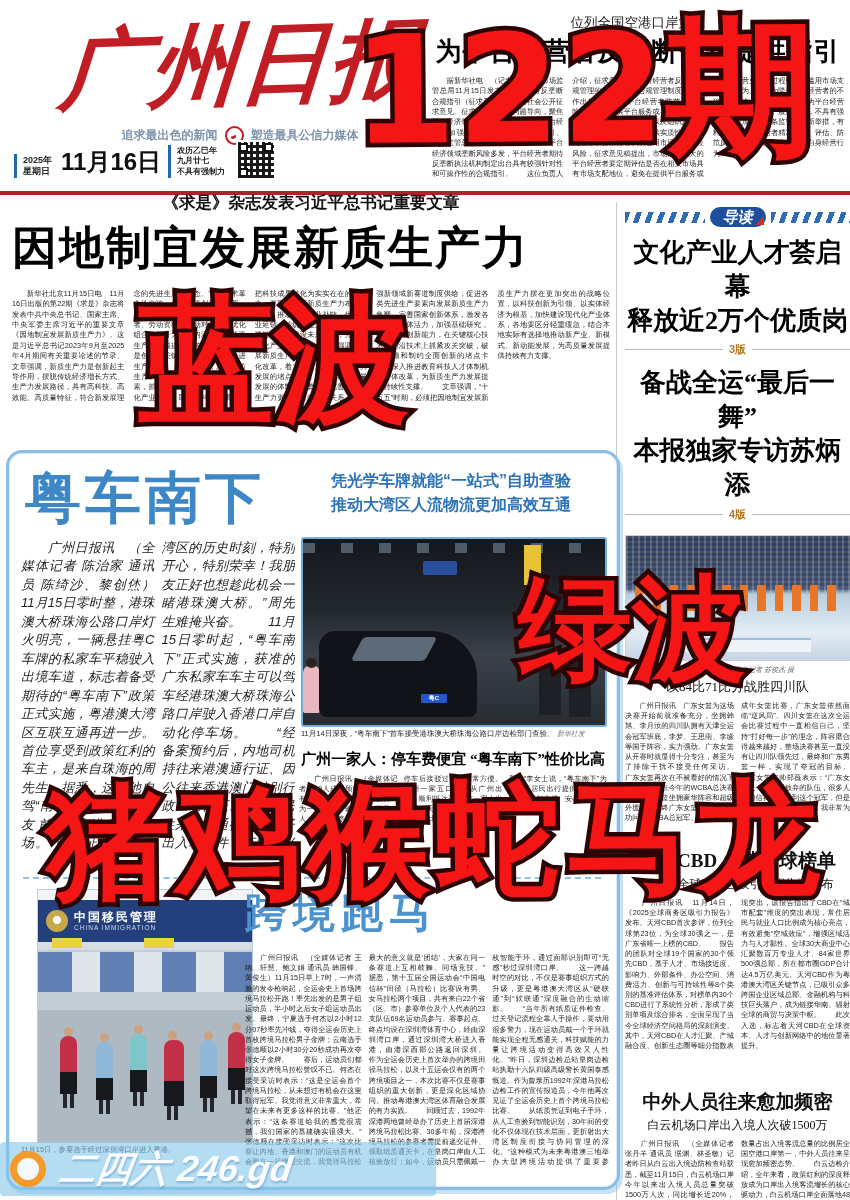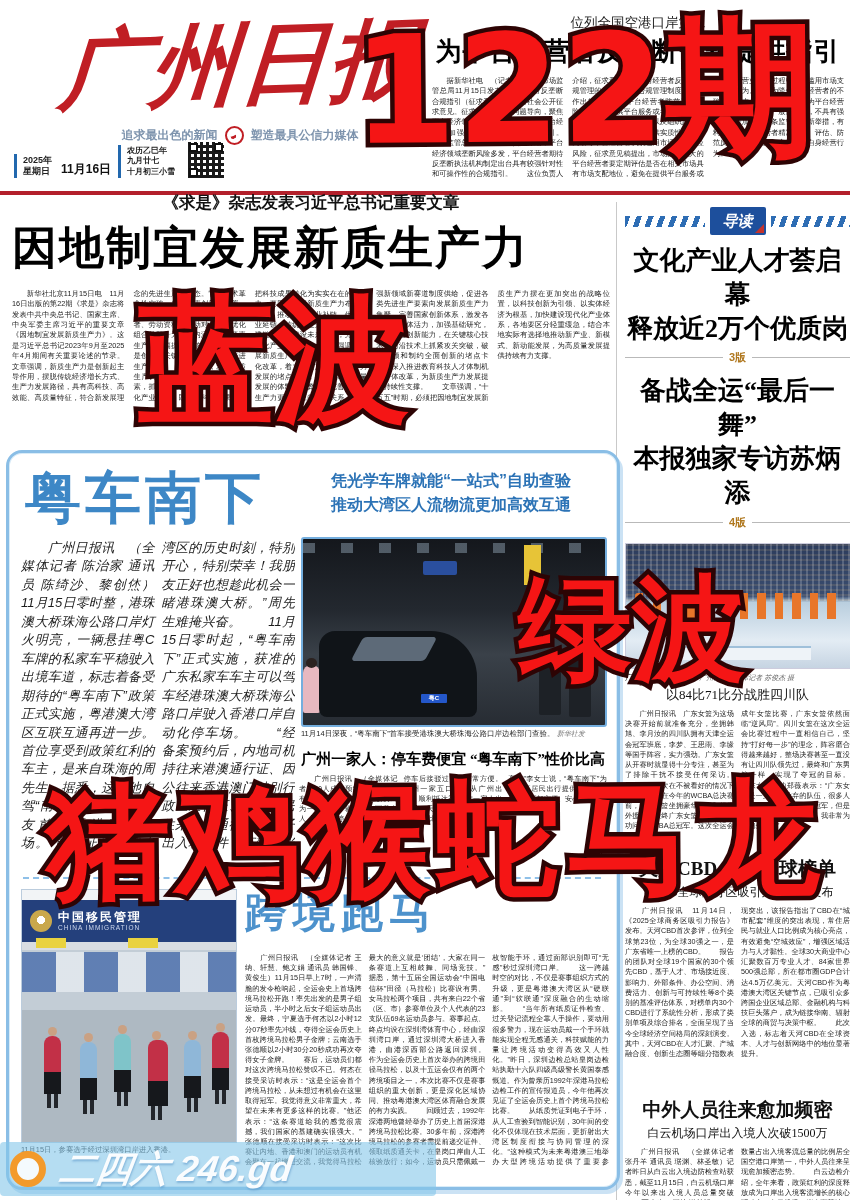--- a/index.html
+++ b/index.html
@@ -13,21 +13,21 @@
              font-family:"Liberation Serif","DejaVu Serif",serif;font-weight:900;font-style:italic;
              font-size:88px;color:#c01e24;transform:rotate(-2deg) skewX(-6deg);letter-spacing:2px;white-space:nowrap;}
   .mast-slogan{position:absolute;left:50px;top:126px;width:380px;display:flex;align-items:center;justify-content:center;
                gap:7px;font-size:12px;font-weight:700;color:#7d93ad;}
   .emblem{width:15px;height:15px;border:2px solid #c01e24;border-radius:50%;position:relative;flex:0 0 auto;}
   .emblem::after{content:"";position:absolute;left:3px;top:4px;width:6px;height:4px;border-bottom:3px solid #c01e24;border-radius:50%;transform:rotate(-20deg);}
   .mast-info{position:absolute;left:14px;top:136px;width:430px;height:42px;display:flex;align-items:flex-end;}
   .mi{border-left:3px solid #2268ae;padding:1px 7px 1px 6px;line-height:1.25;}
   .mi .s{font-size:9px;font-weight:700;color:#222;}
   .mi .tiny{font-size:8px;font-weight:700;color:#222;line-height:1.3;}
-  .mi-date{font-size:12px;font-weight:900;color:#111;border-left:none;padding-left:2px;white-space:nowrap;}
+  .mi-date{font-size:24px;font-weight:900;color:#111;border-left:none;padding-left:2px;white-space:nowrap;}
   .qr{width:36px;height:36px;margin-left:6px;flex:0 0 auto;position:relative;background:
       repeating-linear-gradient(0deg,#1a1a1a 0 3px,transparent 3px 6px),
       repeating-linear-gradient(90deg,#1a1a1a 0 3px,#fff 3px 6px);outline:2px solid #fff;}
   .qr i{position:absolute;width:9px;height:9px;background:#fff;border:2px solid #111;box-sizing:border-box;}
   .qr i.a{left:1px;top:1px}.qr i.b{right:1px;top:1px}.qr i.c{left:1px;bottom:1px}
   .red-rule{position:absolute;left:0;top:191px;width:850px;height:4px;background:#b3202b;}
 
   
   .toparticle{position:absolute;left:432px;top:14px;width:412px;}
   .toparticle .kick{text-align:center;font-size:13.5px;color:#222;}
@@ -37,21 +37,21 @@
   
   .lead{position:absolute;left:12px;top:192px;width:598px;}
   .lead .kick{text-align:center;font-size:16.5px;font-weight:700;color:#111;}
   .lead .hl{text-align:left;font-size:45px;font-weight:900;letter-spacing:2px;margin-top:4px;color:#000;}
   .lead .body{margin-top:11px;column-count:5;column-gap:9px;font-size:7.3px;height:148px;}
 
   
   .rail{position:absolute;left:616px;top:202px;width:234px;border-left:1px solid #c9c9c9;padding-left:8px;box-sizing:border-box;}
   .daodu{display:flex;align-items:center;gap:5px;margin-top:5px;}
   .hatch{flex:1;height:11px;background:repeating-linear-gradient(110deg,#2e6db4 0 5px,transparent 5px 11px);}
-  .daodu-badge{position:relative;width:56px;height:28px;background:#1d4f9c;border-radius:2px;color:#fff;
+  .daodu-badge{position:relative;width:56px;height:20px;background:#1d4f9c;border-radius:10px;color:#fff;
                font-weight:900;font-style:italic;font-size:15px;display:flex;align-items:center;justify-content:center;}
   .daodu-badge .tri{position:absolute;right:2px;bottom:2px;width:0;height:0;border-left:9px solid transparent;border-bottom:9px solid #c5332b;}
   .teaser{margin-top:9px;text-align:center;font-size:26px;font-weight:900;line-height:1.3;color:#000;}
   .pageref{display:flex;align-items:center;gap:6px;margin-top:5px;}
   .pageref .ln{flex:1;height:1px;background:#b9b9b9;}
   .pageref .pg{font-size:11px;font-weight:900;color:#b0781f;}
   .ph-stadium{margin-top:13px;width:100%;height:124px;position:relative;overflow:hidden;border:1px solid #ccd;
       background:linear-gradient(180deg,#2c3c5c 0%,#3a4d70 42%,#b9cede 47%,#e3ecf4 78%,#c6d4e2 100%);}
   .ph-stadium .crowd{position:absolute;left:0;top:0;width:100%;height:46%;
       background:repeating-linear-gradient(90deg,rgba(255,255,255,.18) 0 2px,transparent 2px 6px),
@@ -89,21 +89,21 @@
   .ph-car .officer::before{content:"";position:absolute;left:4px;top:-2px;width:14px;height:7px;background:#3c444d;border-radius:3px;}
   .ph-car .o1{right:44px;bottom:10px}.ph-car .o2{right:14px;bottom:8px}
   .ph-car .ppl{position:absolute;left:0;bottom:12px;width:17px;height:48px;background:#e7b8c0;border-radius:8px 8px 2px 2px;}
   .ph-car .ppl::before{content:"";position:absolute;left:3px;top:-7px;width:11px;height:10px;background:#2b2220;border-radius:50%;}
   .car-cap{position:absolute;left:292px;top:276px;width:304px;font-size:7.5px;color:#222;}
   .car-cap .credit{color:#777;font-size:7px;font-style:italic;}
   .fam-hl{position:absolute;left:290px;top:297px;width:308px;text-align:center;font-size:15px;font-weight:900;color:#000;}
   .fam-body{position:absolute;left:290px;top:321px;width:308px;height:94px;column-count:3;column-gap:6px;font-size:7.1px;}
   .dash-div{position:absolute;left:14px;top:424px;width:578px;border-top:2px dashed #8fc0e8;}
 
-  .ph-mara{position:absolute;left:12px;top:436px;width:214px;height:252px;border:1px solid #bcd;overflow:hidden;
+  .ph-mara{position:absolute;left:28px;top:436px;width:214px;height:252px;border:1px solid #bcd;overflow:hidden;
       background:linear-gradient(180deg,#f2f4f6 0 10px,#d8dde2 10px 60px,#c3cdd6 60px 120px,#aeb9c2 120px 100%);}
   .ph-mara .banner{position:absolute;left:0;top:10px;width:100%;height:42px;background:#24407c;color:#fff;
       display:flex;align-items:center;gap:6px;padding-left:8px;box-sizing:border-box;}
   .ph-mara .nia{width:22px;height:22px;border-radius:50%;background:radial-gradient(circle at 50% 45%,#fff 0 4px,#c9a84c 4px 11px);flex:0 0 auto;}
   .ph-mara .bt1{font-size:12px;font-weight:900;letter-spacing:2px;line-height:1.1;}
   .ph-mara .bt2{font-size:6.5px;letter-spacing:1px;color:#cfd9ee;}
   .ph-mara .booths{position:absolute;left:0;top:62px;width:100%;height:40px;
       background:repeating-linear-gradient(90deg,#3f65a8 0 34px,#e8edf2 34px 62px);opacity:.75;}
   .ph-mara .ysigns{position:absolute;left:14px;top:48px;width:180px;height:10px;
       background:repeating-linear-gradient(90deg,#e9d23f 0 30px,transparent 30px 92px);}
@@ -148,21 +148,21 @@
   </div>
   <div class="mast-info">
     <div class="mi">
       <div class="s">2025年</div>
       <div class="s">星期日</div>
     </div>
     <div class="mi mi-date">11月16日</div>
     <div class="mi">
       <div class="tiny">农历乙巳年</div>
       <div class="tiny">九月廿七</div>
-      <div class="tiny">十月初三小雪</div>
+      <div class="tiny">不具有强制力</div>
     </div>
     <div class="qr">
         <i class="a"></i>
         <i class="b"></i>
         <i class="c"></i>
       </div>
   </div>
   <div class="red-rule"></div>
 
   <div class="toparticle">

